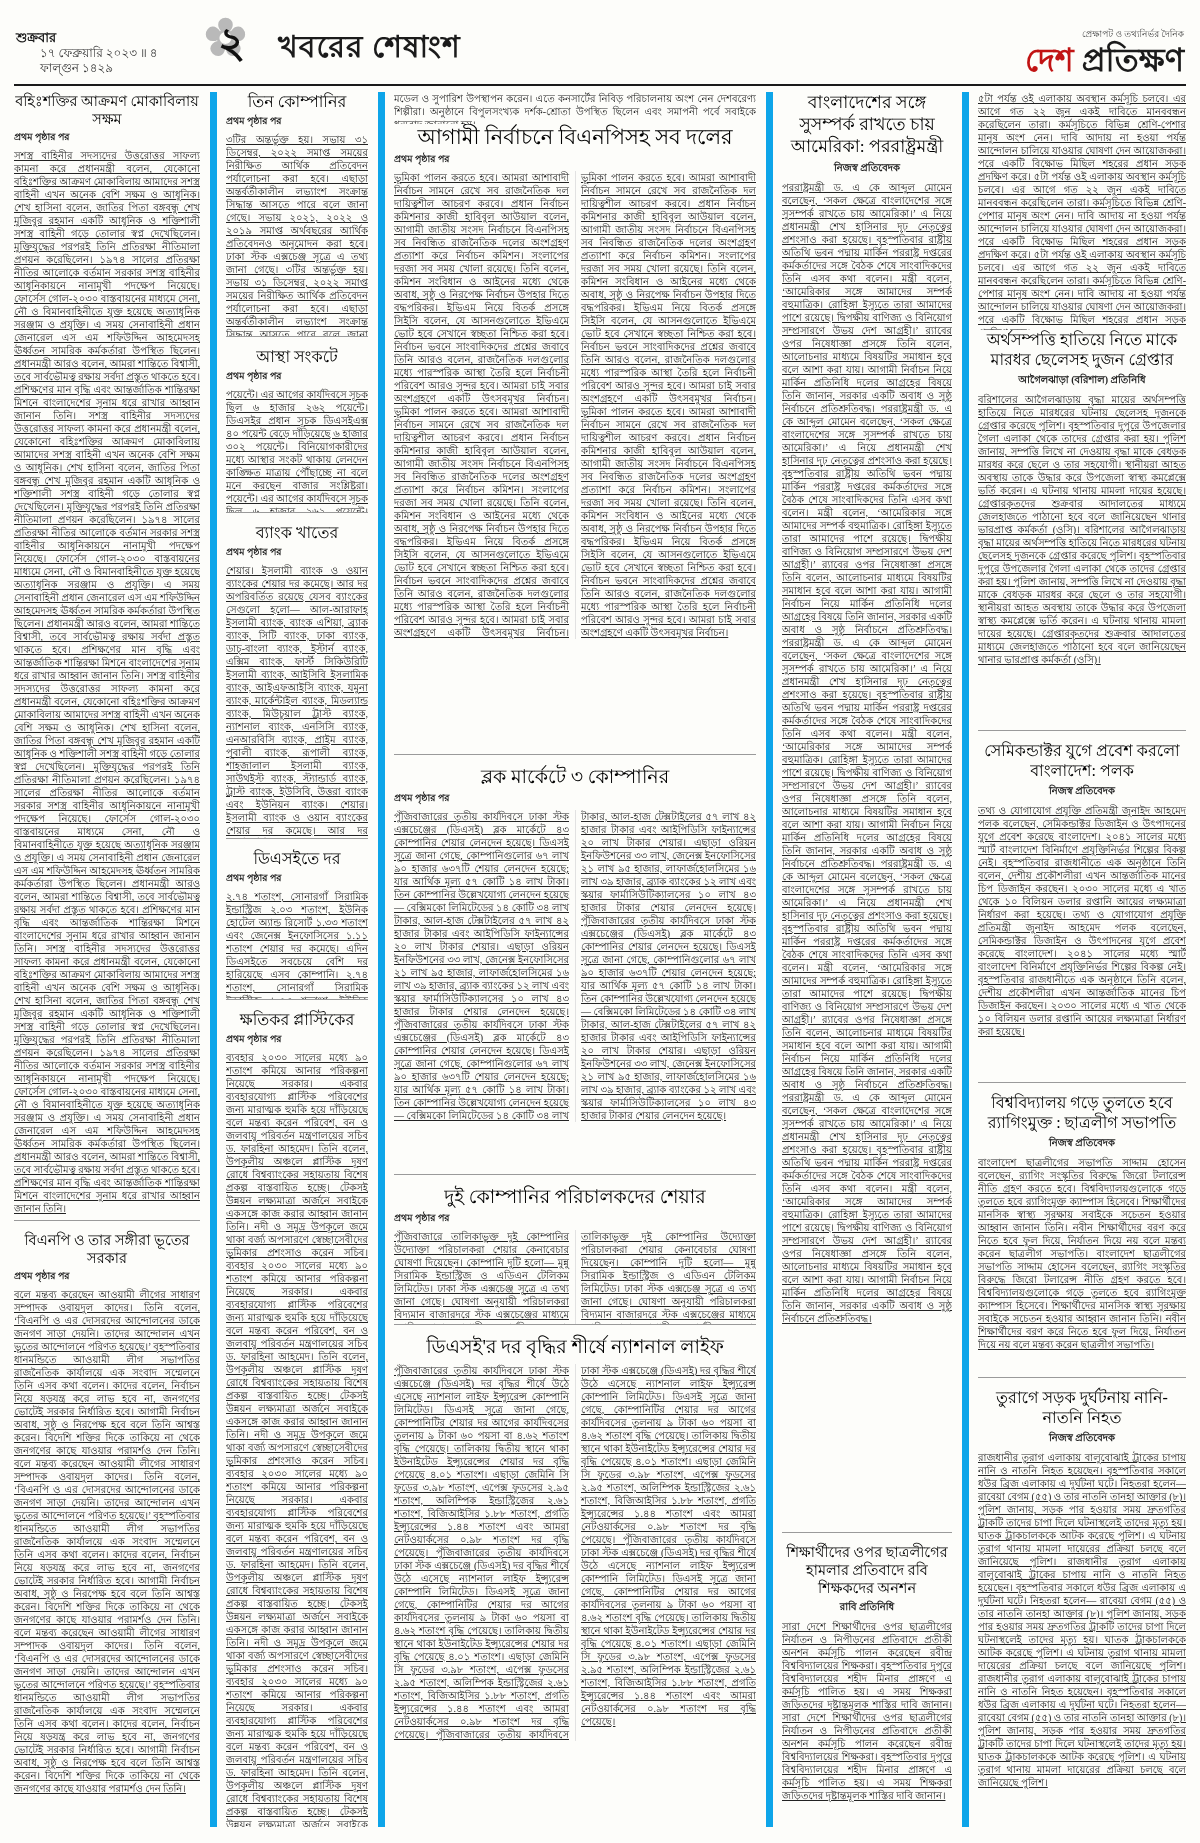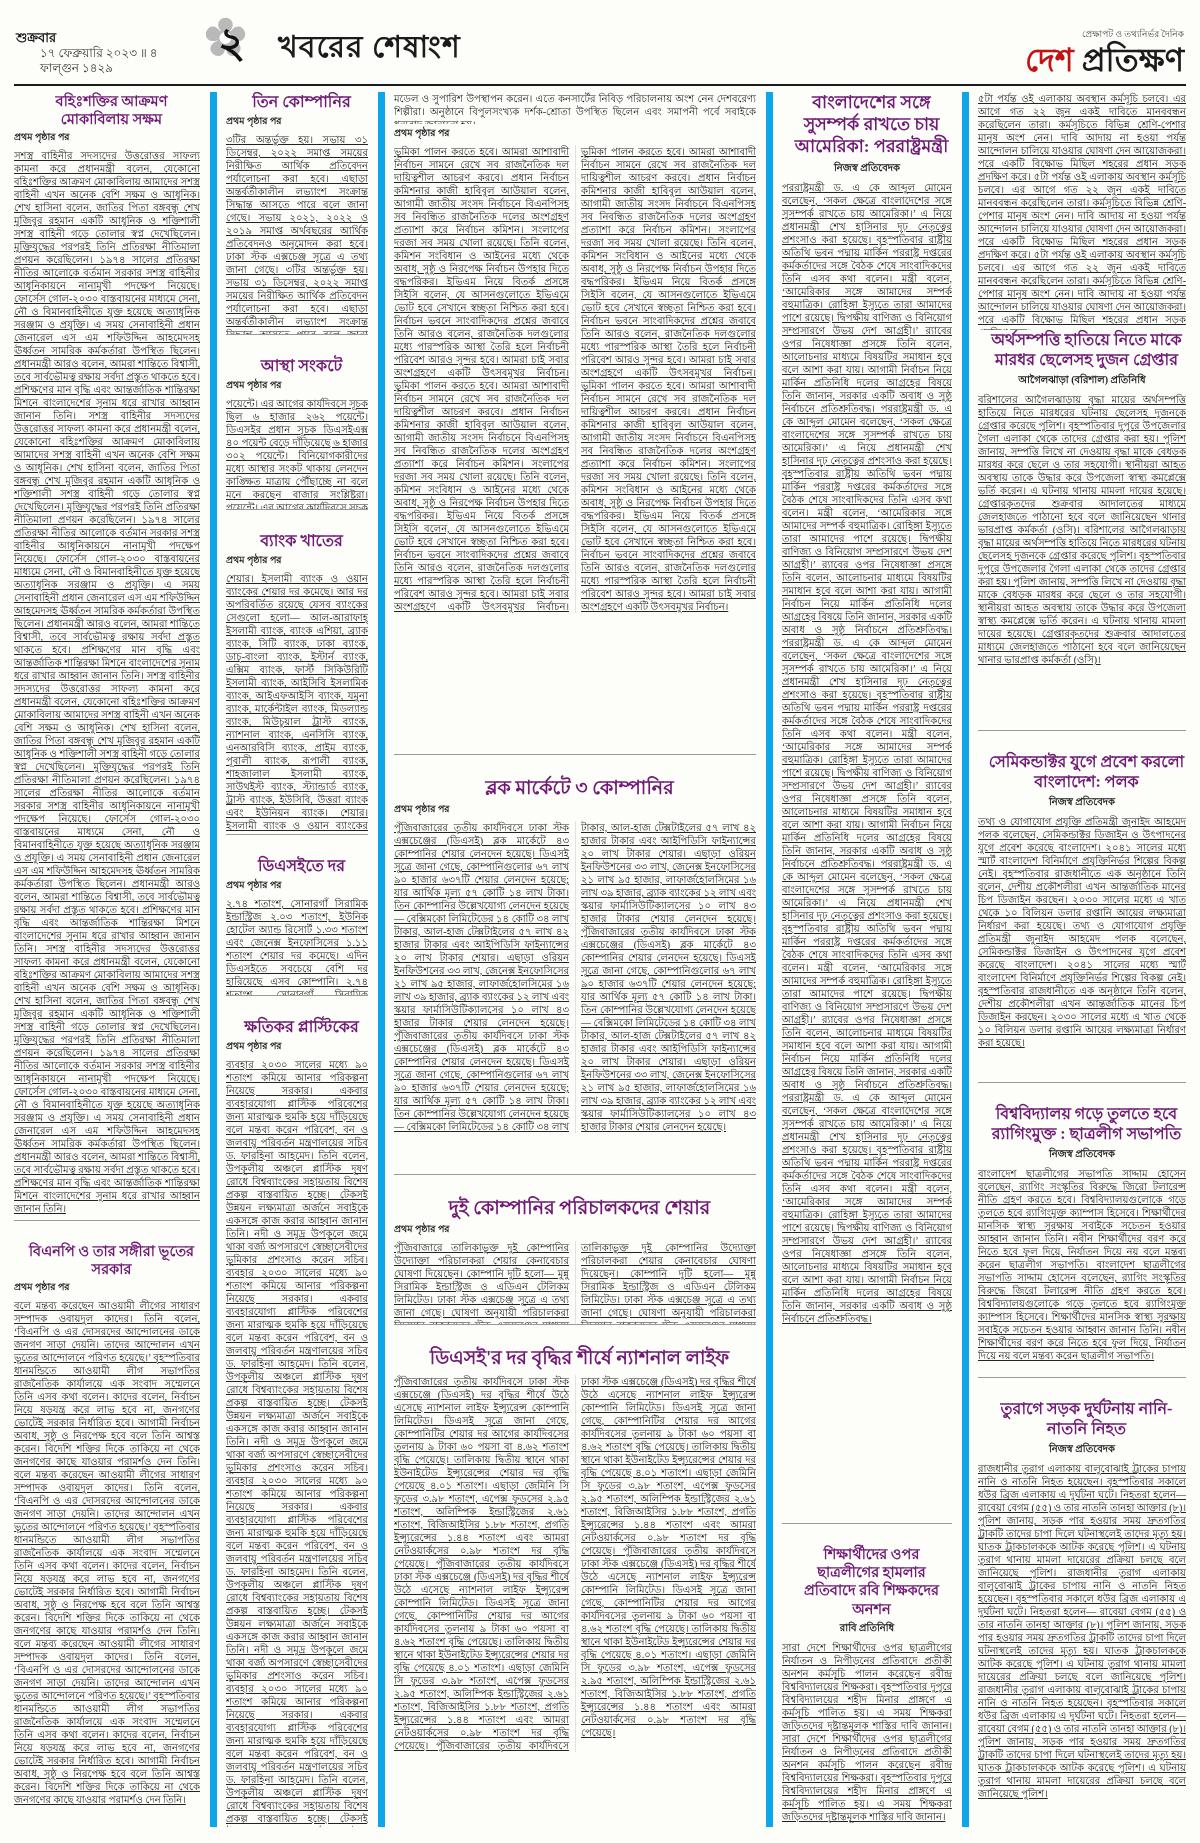--- a/index.html
+++ b/index.html
@@ -40,24 +40,24 @@
   .content { display:flex; gap:10px; height:1735px; margin-top:6px; }
   .col { display:flex; flex-direction:column; overflow:hidden; min-width:0; }
   .col + .col { border-left:7px solid #0ea5e9; padding-left:9px; }
   .col-1 { width:186px; }
   .col-2 { width:158px; }
   .col-mid { width:378px; }
   .col-5 { width:186px; }
   .col-6 { width:224px; }
 
   .article { overflow:hidden; padding-bottom:6px; }
-  .article + .article { border-top:1px solid #9a9a9a; padding-top:21px; }
+  .article + .article { border-top:1px solid #9a9a9a; padding-top:10px; }
   .grow { flex:1 1 auto; min-height:0; }
 
-  .hl { font-weight:bold; text-align:center; line-height:1.25; color:#701a75;margin-left:9px; }
+  .hl { font-weight:normal; text-align:center; line-height:1.25; color:#000000; }
   .h-sm  { font-size:14.5px; }
   .h-md  { font-size:16px; }
   .h-lg  { font-size:17.5px; }
   .h-x1  { font-size:21px; }
   .h-x2  { font-size:19px; }
 
   .kicker {
     font-size:9.5px; font-weight:bold; text-align:left;
     margin:2px 0 4px; color:#222;
   }
@@ -136,20 +136,21 @@
       <article class="article grow">
         <h2 class="hl h-md">ক্ষতিকর প্লাস্টিকের</h2>
         <div class="kicker">প্রথম পৃষ্ঠার পর</div>
         <p class="body">ব্যবহার ২০৩০ সালের মধ্যে ৯০ শতাংশ কমিয়ে আনার পরিকল্পনা নিয়েছে সরকার। একবার ব্যবহারযোগ্য প্লাস্টিক পরিবেশের জন্য মারাত্মক হুমকি হয়ে দাঁড়িয়েছে বলে মন্তব্য করেন পরিবেশ, বন ও জলবায়ু পরিবর্তন মন্ত্রণালয়ের সচিব ড. ফারহিনা আহমেদ। তিনি বলেন, উপকূলীয় অঞ্চলে প্লাস্টিক দূষণ রোধে বিশ্বব্যাংকের সহায়তায় বিশেষ প্রকল্প বাস্তবায়িত হচ্ছে। টেকসই উন্নয়ন লক্ষ্যমাত্রা অর্জনে সবাইকে একসঙ্গে কাজ করার আহ্বান জানান তিনি। নদী ও সমুদ্র উপকূলে জমে থাকা বর্জ্য অপসারণে স্বেচ্ছাসেবীদের ভূমিকার প্রশংসাও করেন সচিব। ব্যবহার ২০৩০ সালের মধ্যে ৯০ শতাংশ কমিয়ে আনার পরিকল্পনা নিয়েছে সরকার। একবার ব্যবহারযোগ্য প্লাস্টিক পরিবেশের জন্য মারাত্মক হুমকি হয়ে দাঁড়িয়েছে বলে মন্তব্য করেন পরিবেশ, বন ও জলবায়ু পরিবর্তন মন্ত্রণালয়ের সচিব ড. ফারহিনা আহমেদ। তিনি বলেন, উপকূলীয় অঞ্চলে প্লাস্টিক দূষণ রোধে বিশ্বব্যাংকের সহায়তায় বিশেষ প্রকল্প বাস্তবায়িত হচ্ছে। টেকসই উন্নয়ন লক্ষ্যমাত্রা অর্জনে সবাইকে একসঙ্গে কাজ করার আহ্বান জানান তিনি। নদী ও সমুদ্র উপকূলে জমে থাকা বর্জ্য অপসারণে স্বেচ্ছাসেবীদের ভূমিকার প্রশংসাও করেন সচিব। ব্যবহার ২০৩০ সালের মধ্যে ৯০ শতাংশ কমিয়ে আনার পরিকল্পনা নিয়েছে সরকার। একবার ব্যবহারযোগ্য প্লাস্টিক পরিবেশের জন্য মারাত্মক হুমকি হয়ে দাঁড়িয়েছে বলে মন্তব্য করেন পরিবেশ, বন ও জলবায়ু পরিবর্তন মন্ত্রণালয়ের সচিব ড. ফারহিনা আহমেদ। তিনি বলেন, উপকূলীয় অঞ্চলে প্লাস্টিক দূষণ রোধে বিশ্বব্যাংকের সহায়তায় বিশেষ প্রকল্প বাস্তবায়িত হচ্ছে। টেকসই উন্নয়ন লক্ষ্যমাত্রা অর্জনে সবাইকে একসঙ্গে কাজ করার আহ্বান জানান তিনি। নদী ও সমুদ্র উপকূলে জমে থাকা বর্জ্য অপসারণে স্বেচ্ছাসেবীদের ভূমিকার প্রশংসাও করেন সচিব। ব্যবহার ২০৩০ সালের মধ্যে ৯০ শতাংশ কমিয়ে আনার পরিকল্পনা নিয়েছে সরকার। একবার ব্যবহারযোগ্য প্লাস্টিক পরিবেশের জন্য মারাত্মক হুমকি হয়ে দাঁড়িয়েছে বলে মন্তব্য করেন পরিবেশ, বন ও জলবায়ু পরিবর্তন মন্ত্রণালয়ের সচিব ড. ফারহিনা আহমেদ। তিনি বলেন, উপকূলীয় অঞ্চলে প্লাস্টিক দূষণ রোধে বিশ্বব্যাংকের সহায়তায় বিশেষ প্রকল্প বাস্তবায়িত হচ্ছে। টেকসই উন্নয়ন লক্ষ্যমাত্রা অর্জনে সবাইকে একসঙ্গে কাজ করার আহ্বান জানান তিনি। নদী ও সমুদ্র উপকূলে জমে থাকা বর্জ্য অপসারণে স্বেচ্ছাসেবীদের ভূমিকার প্রশংসাও করেন সচিব।</p>
       </article>
     </div>
 
     <div class="col col-mid">
       <p class="lead-cont" style="height:32px;overflow:hidden">মডেল ও সুপারিশ উপস্থাপন করেন। এতে কনসার্টের নিবিড় পরিচালনায় অংশ নেন দেশবরেণ্য শিল্পীরা। অনুষ্ঠানে বিপুলসংখ্যক দর্শক-শ্রোতা উপস্থিত ছিলেন এবং সমাপনী পর্বে সবাইকে ধন্যবাদ জানানো হয়।</p>
       <article class="article" style="height:630px">
+        <h2 class="hl h-x1">আগামী নির্বাচনে বিএনপিসহ সব দলের</h2>
         <div class="kicker">প্রথম পৃষ্ঠার পর</div>
         <p class="body cols2">ভূমিকা পালন করতে হবে। আমরা আশাবাদী নির্বাচন সামনে রেখে সব রাজনৈতিক দল দায়িত্বশীল আচরণ করবে। প্রধান নির্বাচন কমিশনার কাজী হাবিবুল আউয়াল বলেন, আগামী জাতীয় সংসদ নির্বাচনে বিএনপিসহ সব নিবন্ধিত রাজনৈতিক দলের অংশগ্রহণ প্রত্যাশা করে নির্বাচন কমিশন। সংলাপের দরজা সব সময় খোলা রয়েছে। তিনি বলেন, কমিশন সংবিধান ও আইনের মধ্যে থেকে অবাধ, সুষ্ঠু ও নিরপেক্ষ নির্বাচন উপহার দিতে বদ্ধপরিকর। ইভিএম নিয়ে বিতর্ক প্রসঙ্গে সিইসি বলেন, যে আসনগুলোতে ইভিএমে ভোট হবে সেখানে স্বচ্ছতা নিশ্চিত করা হবে। নির্বাচন ভবনে সাংবাদিকদের প্রশ্নের জবাবে তিনি আরও বলেন, রাজনৈতিক দলগুলোর মধ্যে পারস্পরিক আস্থা তৈরি হলে নির্বাচনী পরিবেশ আরও সুন্দর হবে। আমরা চাই সবার অংশগ্রহণে একটি উৎসবমুখর নির্বাচন। ভূমিকা পালন করতে হবে। আমরা আশাবাদী নির্বাচন সামনে রেখে সব রাজনৈতিক দল দায়িত্বশীল আচরণ করবে। প্রধান নির্বাচন কমিশনার কাজী হাবিবুল আউয়াল বলেন, আগামী জাতীয় সংসদ নির্বাচনে বিএনপিসহ সব নিবন্ধিত রাজনৈতিক দলের অংশগ্রহণ প্রত্যাশা করে নির্বাচন কমিশন। সংলাপের দরজা সব সময় খোলা রয়েছে। তিনি বলেন, কমিশন সংবিধান ও আইনের মধ্যে থেকে অবাধ, সুষ্ঠু ও নিরপেক্ষ নির্বাচন উপহার দিতে বদ্ধপরিকর। ইভিএম নিয়ে বিতর্ক প্রসঙ্গে সিইসি বলেন, যে আসনগুলোতে ইভিএমে ভোট হবে সেখানে স্বচ্ছতা নিশ্চিত করা হবে। নির্বাচন ভবনে সাংবাদিকদের প্রশ্নের জবাবে তিনি আরও বলেন, রাজনৈতিক দলগুলোর মধ্যে পারস্পরিক আস্থা তৈরি হলে নির্বাচনী পরিবেশ আরও সুন্দর হবে। আমরা চাই সবার অংশগ্রহণে একটি উৎসবমুখর নির্বাচন। ভূমিকা পালন করতে হবে। আমরা আশাবাদী নির্বাচন সামনে রেখে সব রাজনৈতিক দল দায়িত্বশীল আচরণ করবে। প্রধান নির্বাচন কমিশনার কাজী হাবিবুল আউয়াল বলেন, আগামী জাতীয় সংসদ নির্বাচনে বিএনপিসহ সব নিবন্ধিত রাজনৈতিক দলের অংশগ্রহণ প্রত্যাশা করে নির্বাচন কমিশন। সংলাপের দরজা সব সময় খোলা রয়েছে। তিনি বলেন, কমিশন সংবিধান ও আইনের মধ্যে থেকে অবাধ, সুষ্ঠু ও নিরপেক্ষ নির্বাচন উপহার দিতে বদ্ধপরিকর। ইভিএম নিয়ে বিতর্ক প্রসঙ্গে সিইসি বলেন, যে আসনগুলোতে ইভিএমে ভোট হবে সেখানে স্বচ্ছতা নিশ্চিত করা হবে। নির্বাচন ভবনে সাংবাদিকদের প্রশ্নের জবাবে তিনি আরও বলেন, রাজনৈতিক দলগুলোর মধ্যে পারস্পরিক আস্থা তৈরি হলে নির্বাচনী পরিবেশ আরও সুন্দর হবে। আমরা চাই সবার অংশগ্রহণে একটি উৎসবমুখর নির্বাচন। ভূমিকা পালন করতে হবে। আমরা আশাবাদী নির্বাচন সামনে রেখে সব রাজনৈতিক দল দায়িত্বশীল আচরণ করবে। প্রধান নির্বাচন কমিশনার কাজী হাবিবুল আউয়াল বলেন, আগামী জাতীয় সংসদ নির্বাচনে বিএনপিসহ সব নিবন্ধিত রাজনৈতিক দলের অংশগ্রহণ প্রত্যাশা করে নির্বাচন কমিশন। সংলাপের দরজা সব সময় খোলা রয়েছে। তিনি বলেন, কমিশন সংবিধান ও আইনের মধ্যে থেকে অবাধ, সুষ্ঠু ও নিরপেক্ষ নির্বাচন উপহার দিতে বদ্ধপরিকর। ইভিএম নিয়ে বিতর্ক প্রসঙ্গে সিইসি বলেন, যে আসনগুলোতে ইভিএমে ভোট হবে সেখানে স্বচ্ছতা নিশ্চিত করা হবে। নির্বাচন ভবনে সাংবাদিকদের প্রশ্নের জবাবে তিনি আরও বলেন, রাজনৈতিক দলগুলোর মধ্যে পারস্পরিক আস্থা তৈরি হলে নির্বাচনী পরিবেশ আরও সুন্দর হবে। আমরা চাই সবার অংশগ্রহণে একটি উৎসবমুখর নির্বাচন।</p>
       </article>
       <article class="article" style="height:420px">
         <h2 class="hl h-x2">ব্লক মার্কেটে ৩ কোম্পানির</h2>
         <div class="kicker">প্রথম পৃষ্ঠার পর</div>
         <p class="body cols2">পুঁজিবাজারের তৃতীয় কার্যদিবসে ঢাকা স্টক এক্সচেঞ্জের (ডিএসই) ব্লক মার্কেটে ৪৩ কোম্পানির শেয়ার লেনদেন হয়েছে। ডিএসই সূত্রে জানা গেছে, কোম্পানিগুলোর ৬৭ লাখ ৯০ হাজার ৬৩৭টি শেয়ার লেনদেন হয়েছে; যার আর্থিক মূল্য ৫৭ কোটি ১৪ লাখ টাকা। তিন কোম্পানির উল্লেখযোগ্য লেনদেন হয়েছে— বেক্সিমকো লিমিটেডের ১৪ কোটি ৩৪ লাখ টাকার, আল-হাজ টেক্সটাইলের ৫৭ লাখ ৪২ হাজার টাকার এবং আইপিডিসি ফাইন্যান্সের ২০ লাখ টাকার শেয়ার। এছাড়া ওরিয়ন ইনফিউশনের ৩৩ লাখ, জেনেক্স ইনফোসিসের ২১ লাখ ৯৫ হাজার, লাফার্জহোলসিমের ১৬ লাখ ৩৯ হাজার, ব্র্যাক ব্যাংকের ১২ লাখ এবং স্কয়ার ফার্মাসিউটিক্যালসের ১০ লাখ ৪৩ হাজার টাকার শেয়ার লেনদেন হয়েছে। পুঁজিবাজারের তৃতীয় কার্যদিবসে ঢাকা স্টক এক্সচেঞ্জের (ডিএসই) ব্লক মার্কেটে ৪৩ কোম্পানির শেয়ার লেনদেন হয়েছে। ডিএসই সূত্রে জানা গেছে, কোম্পানিগুলোর ৬৭ লাখ ৯০ হাজার ৬৩৭টি শেয়ার লেনদেন হয়েছে; যার আর্থিক মূল্য ৫৭ কোটি ১৪ লাখ টাকা। তিন কোম্পানির উল্লেখযোগ্য লেনদেন হয়েছে— বেক্সিমকো লিমিটেডের ১৪ কোটি ৩৪ লাখ টাকার, আল-হাজ টেক্সটাইলের ৫৭ লাখ ৪২ হাজার টাকার এবং আইপিডিসি ফাইন্যান্সের ২০ লাখ টাকার শেয়ার। এছাড়া ওরিয়ন ইনফিউশনের ৩৩ লাখ, জেনেক্স ইনফোসিসের ২১ লাখ ৯৫ হাজার, লাফার্জহোলসিমের ১৬ লাখ ৩৯ হাজার, ব্র্যাক ব্যাংকের ১২ লাখ এবং স্কয়ার ফার্মাসিউটিক্যালসের ১০ লাখ ৪৩ হাজার টাকার শেয়ার লেনদেন হয়েছে। পুঁজিবাজারের তৃতীয় কার্যদিবসে ঢাকা স্টক এক্সচেঞ্জের (ডিএসই) ব্লক মার্কেটে ৪৩ কোম্পানির শেয়ার লেনদেন হয়েছে। ডিএসই সূত্রে জানা গেছে, কোম্পানিগুলোর ৬৭ লাখ ৯০ হাজার ৬৩৭টি শেয়ার লেনদেন হয়েছে; যার আর্থিক মূল্য ৫৭ কোটি ১৪ লাখ টাকা। তিন কোম্পানির উল্লেখযোগ্য লেনদেন হয়েছে— বেক্সিমকো লিমিটেডের ১৪ কোটি ৩৪ লাখ টাকার, আল-হাজ টেক্সটাইলের ৫৭ লাখ ৪২ হাজার টাকার এবং আইপিডিসি ফাইন্যান্সের ২০ লাখ টাকার শেয়ার। এছাড়া ওরিয়ন ইনফিউশনের ৩৩ লাখ, জেনেক্স ইনফোসিসের ২১ লাখ ৯৫ হাজার, লাফার্জহোলসিমের ১৬ লাখ ৩৯ হাজার, ব্র্যাক ব্যাংকের ১২ লাখ এবং স্কয়ার ফার্মাসিউটিক্যালসের ১০ লাখ ৪৩ হাজার টাকার শেয়ার লেনদেন হয়েছে।</p>
       </article>
       <article class="article" style="height:150px">
         <h2 class="hl h-x2">দুই কোম্পানির পরিচালকদের শেয়ার</h2>

